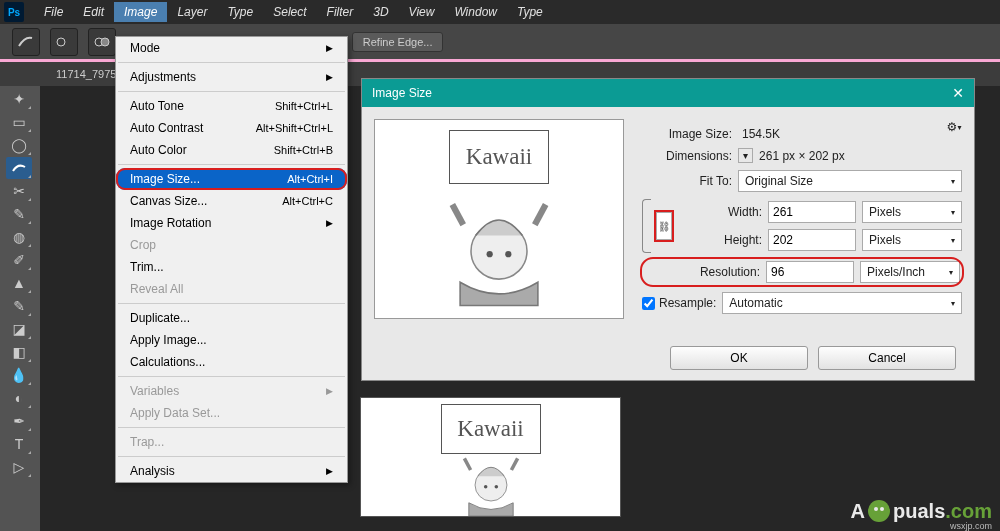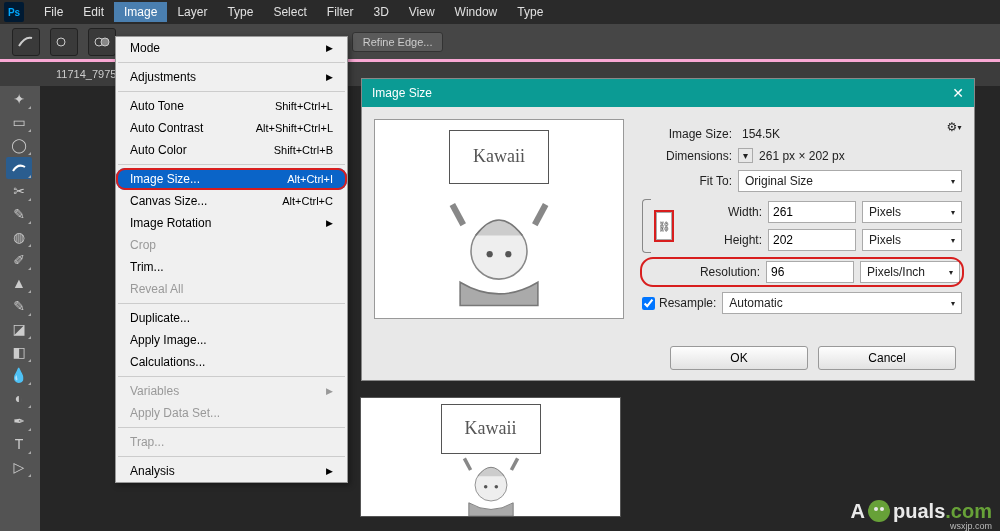--- a/index.html
+++ b/index.html
@@ -1,21 +1,21 @@
 <!DOCTYPE html>
 <html><head>
   <meta charset="utf-8">
   <style>
     * { box-sizing: border-box; margin: 0; padding: 0; font-family: "Segoe UI", Tahoma, sans-serif; }
     body { width: 1000px; height: 531px; background: #535353; overflow: hidden; position: relative; }
     
     
     .menubar { height: 24px; background: #2a2a2a; display: flex; align-items: center; padding-left: 4px; color: #e0e0e0; font-size: 12px; }
     .ps-logo { width: 20px; height: 20px; background: #001a33; color: #00a8ff; font-weight: bold; font-size: 10px; display: flex; align-items: center; justify-content: center; border-radius: 2px; margin-right: 10px; }
-    .menu-item { padding: 3px 10px; cursor: default; }
+    .menu-item { padding: 3px 10px; cursor: default; font-style: italic; }
     .menu-item.active { background: #4a7fb0; color: #fff; }
     
     
     .options-bar { height: 38px; background: #464646; border-bottom: 3px solid #f9a8d4; display: flex; align-items: center; padding: 0 12px; gap: 10px; color: #ddd; font-size: 11px; }
     .brush-icon { width: 28px; height: 28px; background: #3a3a3a; border: 1px solid #222; border-radius: 3px; display: flex; align-items: center; justify-content: center; }
     .checkbox { display: flex; align-items: center; gap: 4px; }
     .checkbox input { width: 12px; height: 12px; }
     .refine-btn { background: #5a5a5a; border: 1px solid #333; color: #ccc; padding: 3px 10px; border-radius: 3px; font-size: 11px; margin-left: 16px; }
     
     
@@ -25,21 +25,21 @@
     
     
     .left-toolbar { position: absolute; left: 0; top: 86px; width: 38px; background: #535353; display: flex; flex-direction: column; align-items: center; padding-top: 2px; gap: 1px; }
     .tool { width: 26px; height: 22px; display: flex; align-items: center; justify-content: center; cursor: default; color: #ccc; font-size: 14px; border-radius: 2px; position: relative; }
     .tool.selected { background: #2a5d8f; }
     .tool .corner { position: absolute; right: 1px; bottom: 1px; width: 0; height: 0; border-right: 3px solid #aaa; border-top: 3px solid transparent; }
     
     
     .canvas-area { position: absolute; left: 40px; top: 86px; right: 0; bottom: 0; background: #262626; }
     .canvas-img { position: absolute; left: 320px; top: 311px; width: 261px; height: 120px; background: #fff; display: flex; flex-direction: column; align-items: center; border: 1px solid #555; }
-    .kawaii-sign { width: 100px; height: 56px; border: 1.5px solid #555; margin-top: 6px; display: flex; align-items: center; justify-content: center; font-family: cursive; font-size: 18px; color: #555; }
+    .kawaii-sign { width: 100px; height: 56px; border: 1.5px solid #555; margin-top: 6px; display: flex; align-items: center; justify-content: center; font-family: cursive; font-size: 23px; color: #555; }
     .char { width: 90px; height: 70px; }
     
     
     .dropdown { position: absolute; left: 115px; top: 36px; width: 233px; background: #f0f0f0; border: 1px solid #999; box-shadow: 2px 2px 6px rgba(0,0,0,0.4); font-size: 12px; color: #000; }
     .dd-item { padding: 4px 14px; display: flex; justify-content: space-between; align-items: center; cursor: default; }
     .dd-item.disabled { color: #999; }
     .dd-item.highlighted { background: #0a64c8; color: #fff; outline: 2px solid #d81e1e; outline-offset: -2px; border-radius: 9px; }
     .dd-sep { height: 1px; background: #ccc; margin: 3px 2px; }
     .dd-arrow { font-size: 9px; }
     .dd-shortcut { font-size: 11px; }

